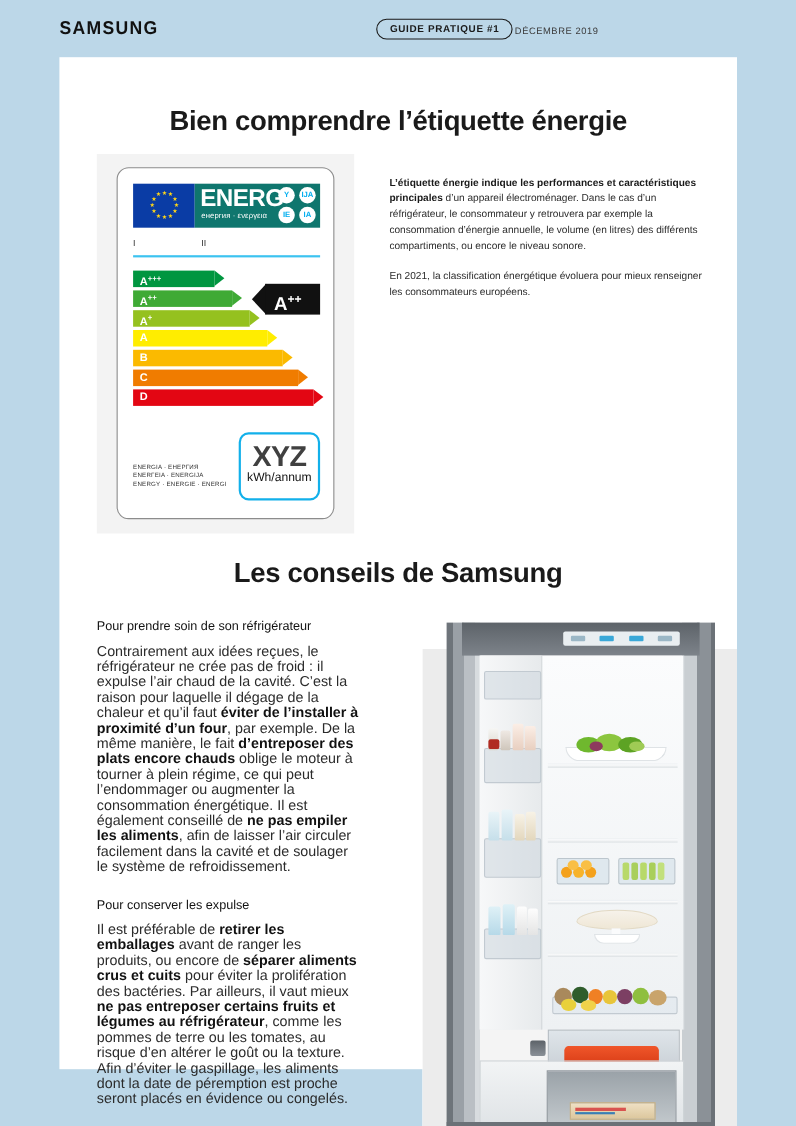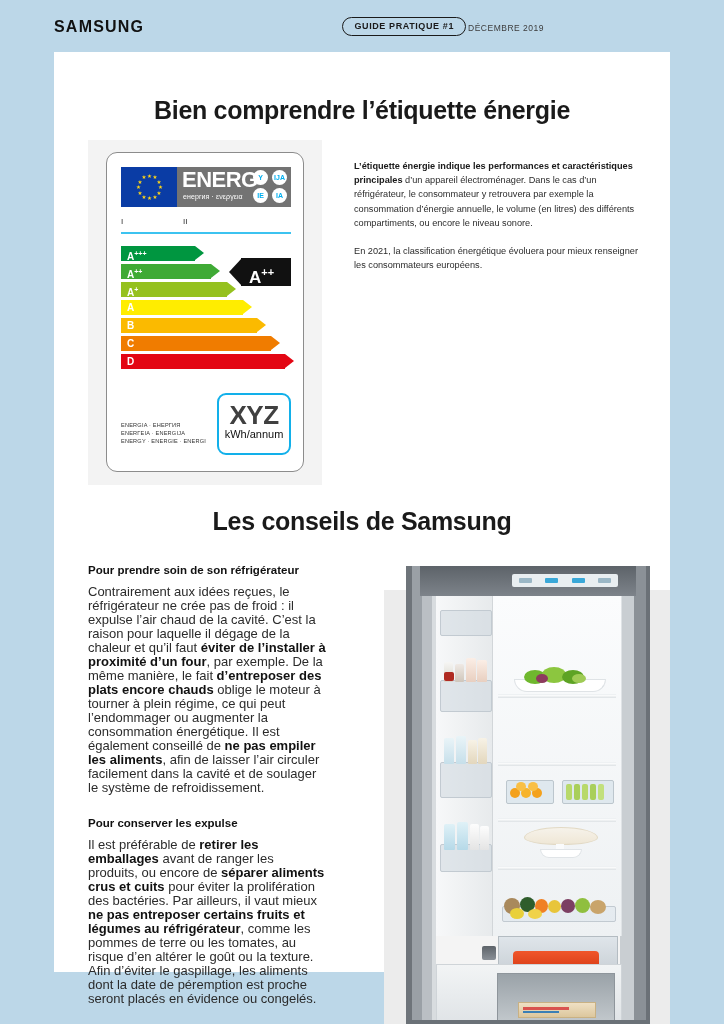--- a/index.html
+++ b/index.html
@@ -61,21 +61,21 @@
   }
   .eutop{position:absolute;left:14px;top:14px;width:170px;height:40px;display:flex;}
   .euflag{
     width:56px;height:40px;background:#0a3ca5;position:relative;
   }
   .euflag .star{
     position:absolute;width:4px;height:4px;color:#ffd617;font-size:5.5px;
     line-height:4px;text-align:center;
   }
   .energband{
-    flex:1;height:40px;background:#737373;position:relative;
+    flex:1;height:40px;background:#0f766e;position:relative;
   }
   .energ-word{
     position:absolute;left:5px;top:1px;color:#fff;font-size:22px;
     font-weight:700;letter-spacing:-0.5px;line-height:24px;
   }
   .energ-sub{
     position:absolute;left:6px;top:26px;color:#fff;font-size:7px;
     letter-spacing:0.1px;white-space:nowrap;
   }
   .circ{
@@ -148,21 +148,21 @@
   }
   .col-right p{margin:0 0 14px 0;}
   .col-right b{font-weight:700;color:#1a1a1a;}
 
   
   .adv{
     position:absolute;left:34px;top:512px;width:238px;
     color:#2b2b2b;
   }
   .adv h3{
-    margin:0 0 9px 0;font-size:11.5px;font-weight:700;color:#111;
+    margin:0 0 9px 0;font-size:11.5px;font-weight:400;color:#111;
   }
   .adv p{margin:0 0 0 0;font-size:13px;line-height:14px;}
   .adv b{font-weight:700;color:#111;}
   .adv .gap{height:22px;}
 
   
   .photo{
     position:absolute;left:330px;top:508px;width:286px;height:464px;
     overflow:hidden;background:#ffffff;
   }

